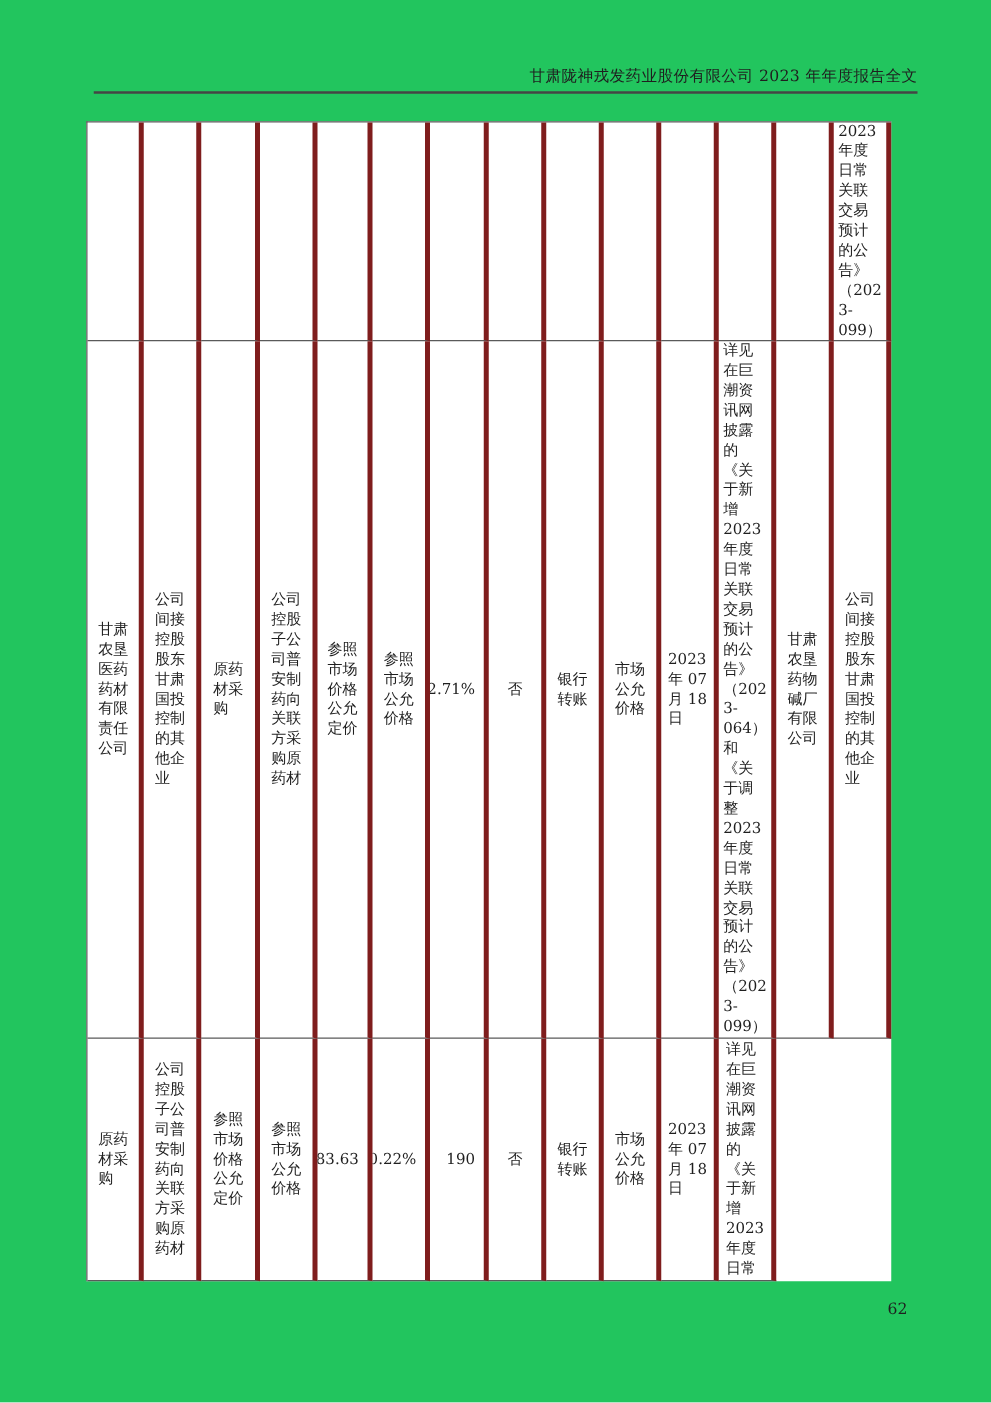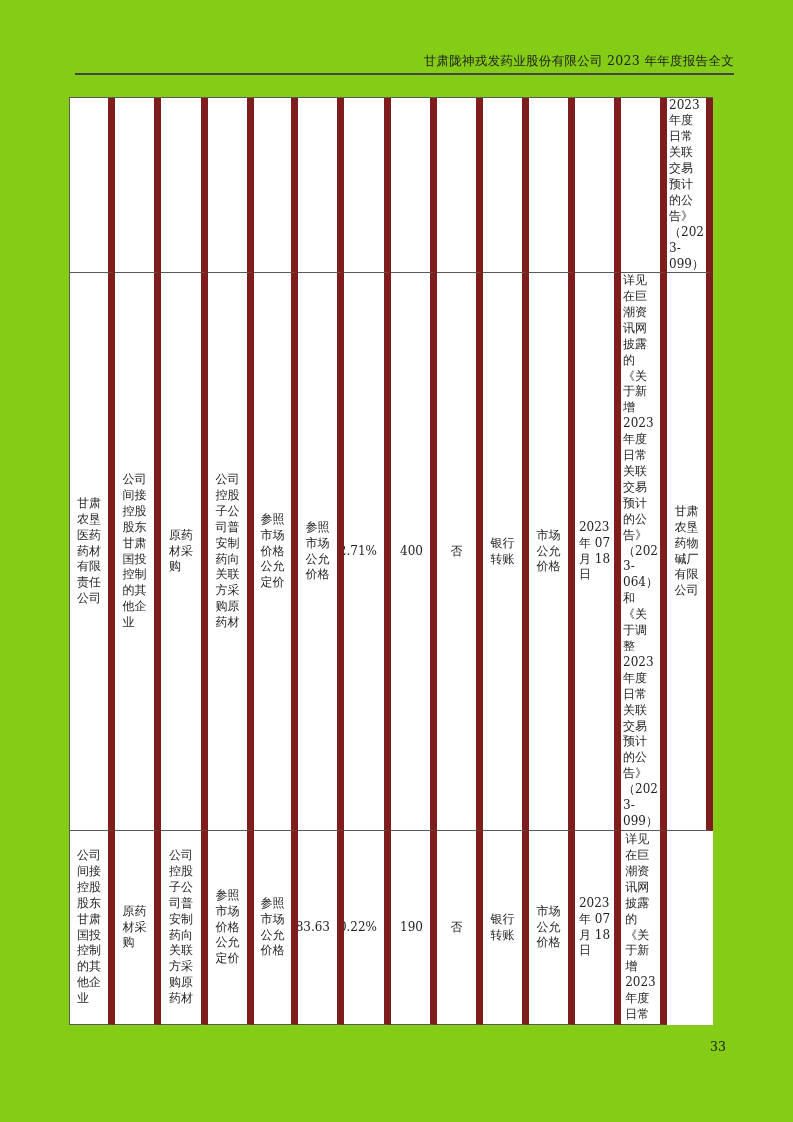--- a/index.html
+++ b/index.html
@@ -1,20 +1,20 @@
 <!DOCTYPE html>
 <html><head>
 <meta charset="utf-8">
 <style>
   html,body{margin:0;padding:0;background:#e8e8e8;}
   .page{
     position:relative;
     width:793px;height:1122px;
     margin:0 auto;
-    background:#84cc16;
+    background:#22c55e;
     font-family:"DejaVu Serif","Liberation Serif",serif;
     color:#1f1f1f;
     overflow:hidden;
   }
   .page-header{
     position:absolute;
     top:54px;left:75px;width:659px;
     text-align:right;
     font-size:12.5px;
     line-height:14px;
@@ -27,21 +27,21 @@
     position:absolute;
     top:97px;left:69px;
     display:grid;
     grid-template-columns:45px 46px 47px 46px 44px 46px 47px 46px 46px 46px 46px 46px 46px 46px;
     grid-template-rows:175px 558px 194px;
     border-top:1px solid #5a5a5a;
     border-left:1px solid #5a5a5a;
     background:#ffffff;
   }
   .cell{
-    border-right:7px solid #7f1d1d;
+    border-right:4px solid #7f1d1d;
     border-bottom:1px solid #5a5a5a;
     display:flex;
     align-items:center;
     justify-content:center;
     overflow:hidden;
     box-sizing:border-box;
     font-size:12px;
     line-height:15.9px;
   }
   .cell .txt{
@@ -168,23 +168,20 @@
 定价</div>
       </div>
       <div class="cell">
         <div class="txt">参照
 市场
 公允
 价格</div>
       </div>
       <div class="cell num">
         <div class="txt">52.71%</div>
-      </div>
-      <div class="cell num">
-        <div class="txt">400</div>
       </div>
       <div class="cell">
         <div class="txt">否</div>
       </div>
       <div class="cell">
         <div class="txt">银行
 转账</div>
       </div>
       <div class="cell">
         <div class="txt">市场
@@ -320,15 +317,15 @@
 的
 《关
 于新
 增
 2023
 年度
 日常</div>
       </div>
     </div>
 
-  <div class="page-number">33</div>
+  <div class="page-number">62</div>
 
 </div>
 
 </body></html>

